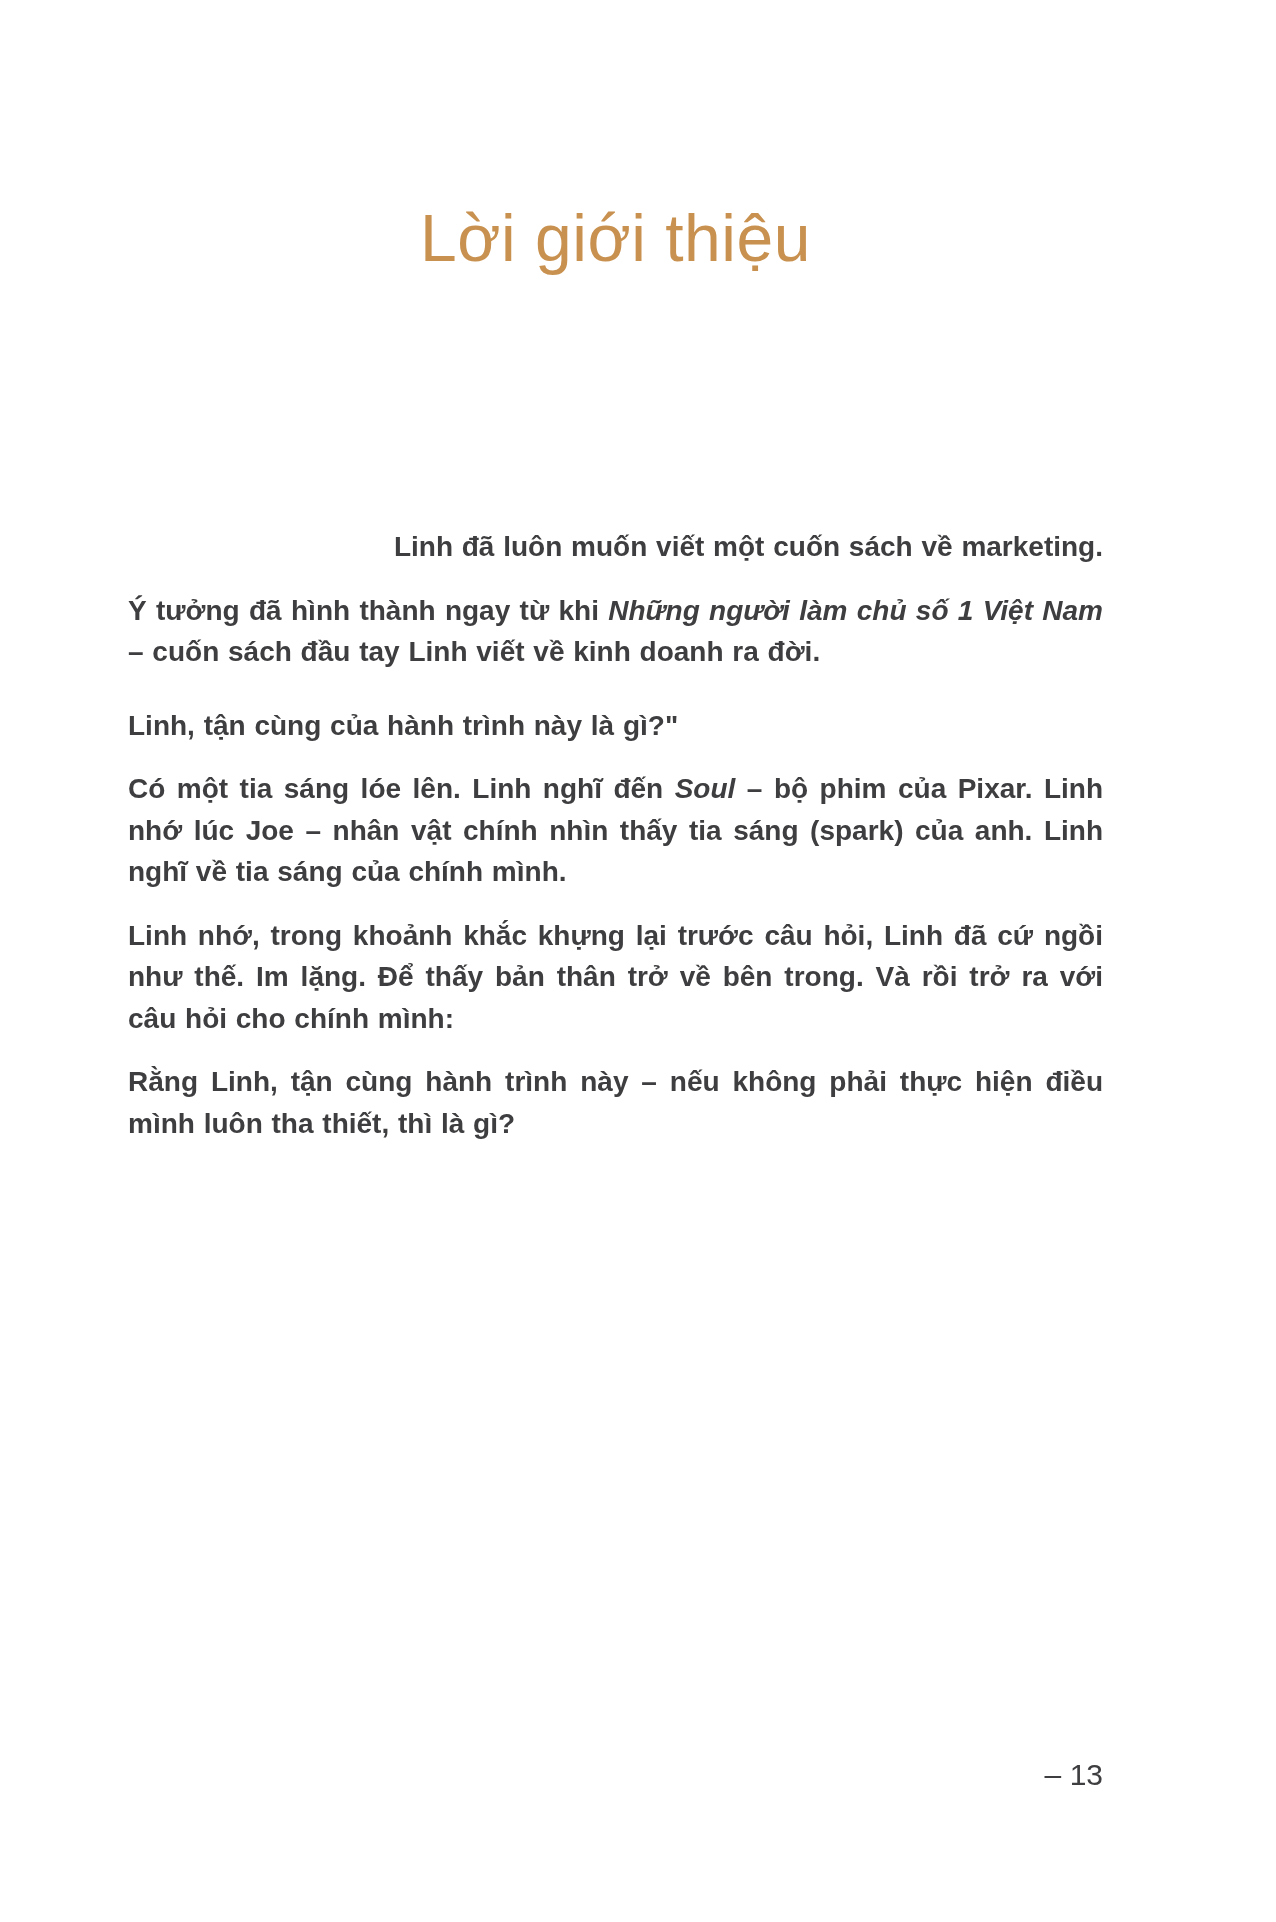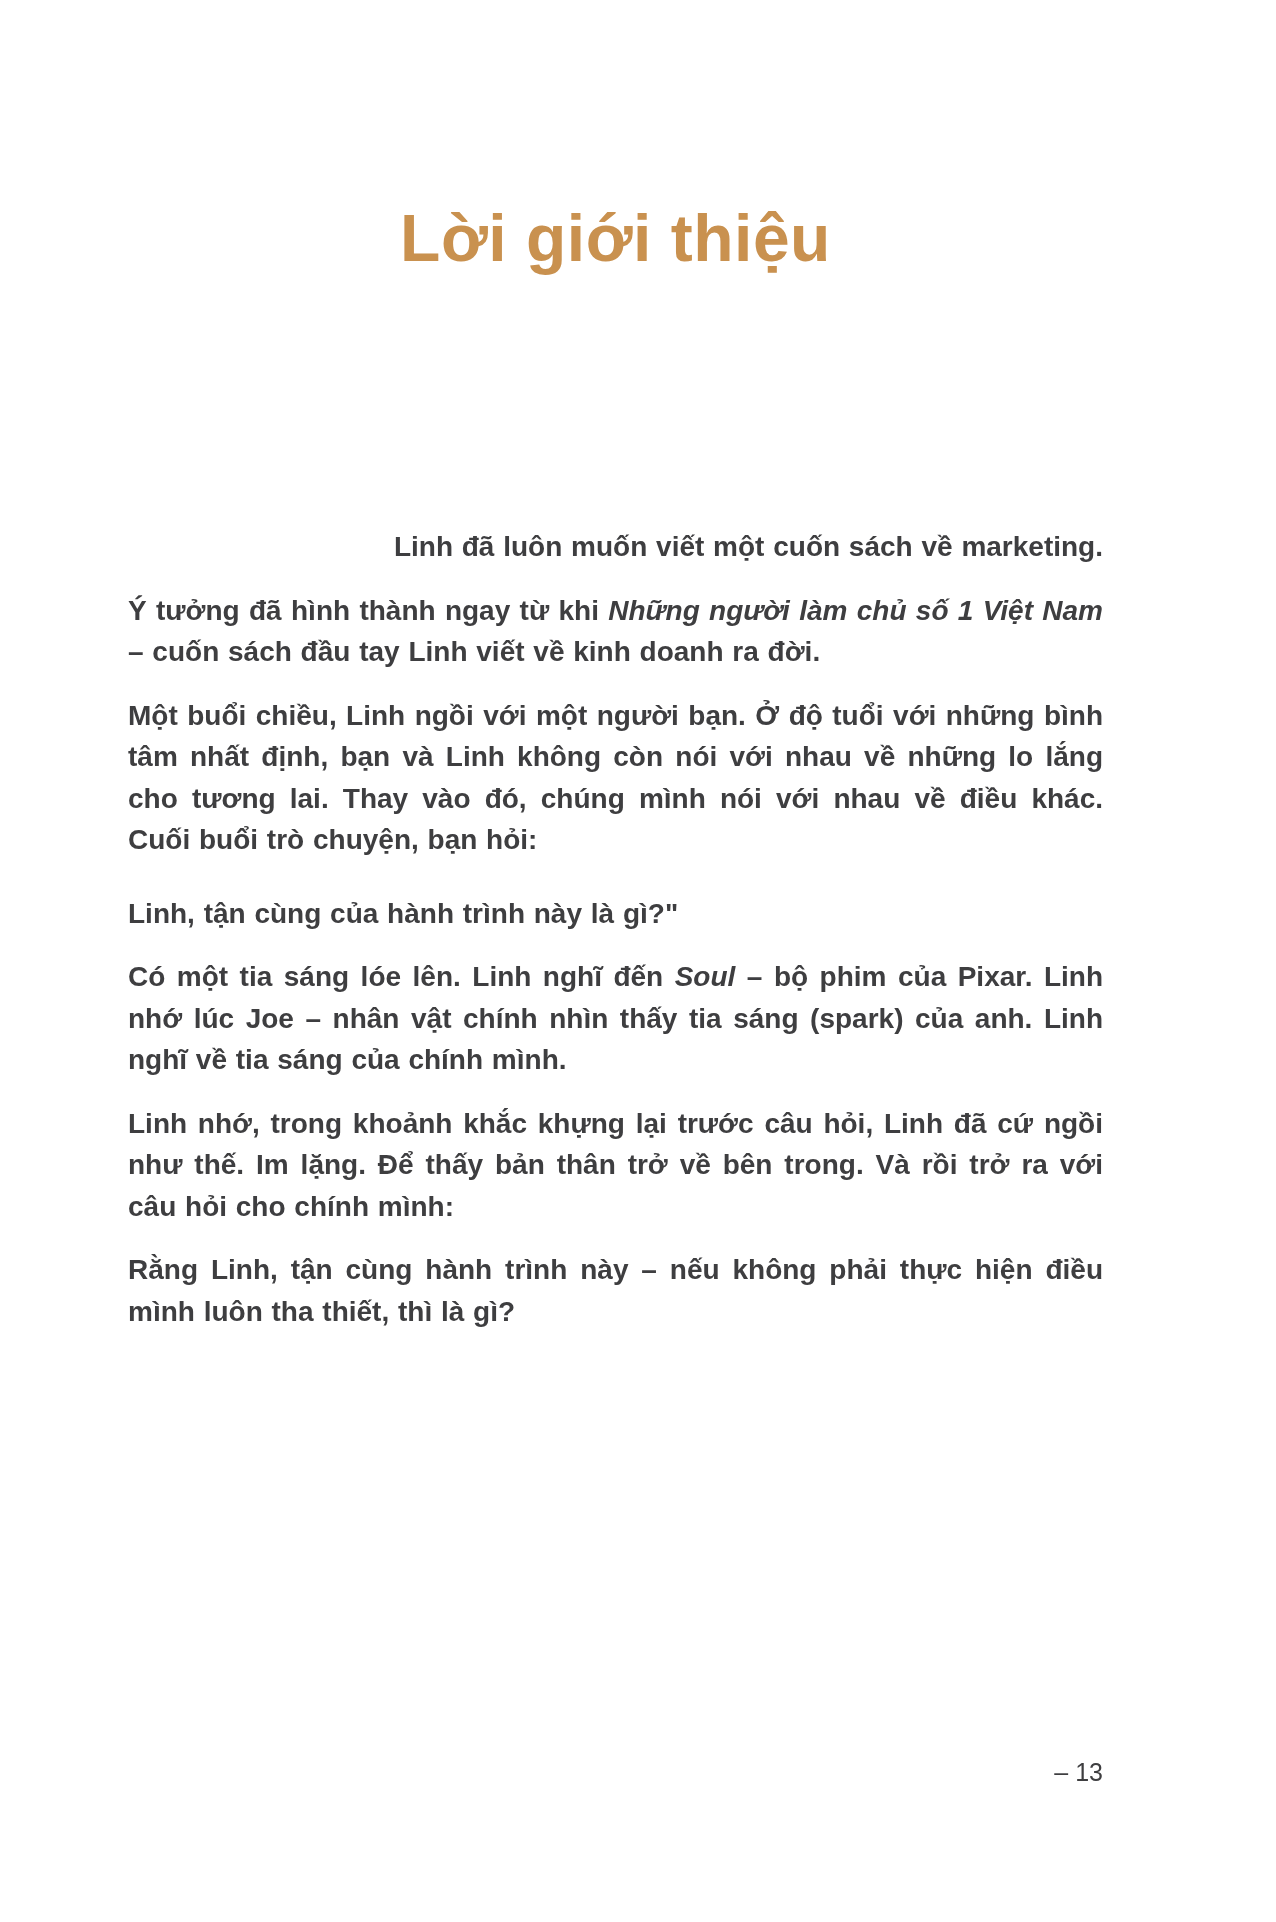--- a/index.html
+++ b/index.html
@@ -24,21 +24,21 @@
     position: absolute;
     left: 128px;
     top: 0;
     width: 975px;
   }
   .title {
     margin-top: 205px;
     text-align: center;
     font-size: 66px;
     line-height: 1.0;
-    font-weight: 700;
+    font-weight: 400;
     letter-spacing: 0.5px;
     color: var(--title-color);
   }
   .body-text {
     margin-top: 255px;
     color: var(--body-color);
   }
   .para {
     font-size: 28px;
     line-height: 41.5px;
@@ -50,34 +50,33 @@
   }
   .para.lead-bold { font-weight: 700; text-align: right; }
   .para.question-bold { font-weight: 700; text-align: left; margin-top: 32px; }
   .italic { font-style: italic; }
   .page-number {
     position: absolute;
     top: 1758px;
     left: 128px;
     width: 975px;
     text-align: right;
-    font-size: 25px;
+    font-size: 30px;
     color: var(--body-color);
   }
 </style>
 </head>
 <body>
 
 <div class="page">
   <div class="content">
     <h1 class="title">Lời giới thiệu</h1>
     <div class="body-text">
         <p class="para lead-bold"><span>Linh đã luôn muốn viết một cuốn sách về marketing.</span></p>
         <p class="para"><span>Ý tưởng đã hình thành ngay từ khi </span><span class="italic">Những người làm chủ số 1 Việt Nam</span><span> – cuốn sách đầu tay Linh viết về kinh doanh ra đời.</span></p>
-        <p class="para"><span>Một buổi chiều, Linh ngồi với một người bạn. Ở độ tuổi với những bình tâm nhất định, bạn và Linh không còn nói với nhau về những lo lắng cho tương lai. Thay vào đó, chúng mình nói với nhau về điều khác. Cuối buổi trò chuyện, bạn hỏi:</span></p>
         <p class="para question-bold"><span>Linh, tận cùng của hành trình này là gì?"</span></p>
         <p class="para"><span>Có một tia sáng lóe lên. Linh nghĩ đến </span><span class="italic">Soul</span><span> – bộ phim của Pixar. Linh nhớ lúc Joe – nhân vật chính nhìn thấy tia sáng (spark) của anh. Linh nghĩ về tia sáng của chính mình.</span></p>
         <p class="para"><span>Linh nhớ, trong khoảnh khắc khựng lại trước câu hỏi, Linh đã cứ ngồi như thế. Im lặng. Để thấy bản thân trở về bên trong. Và rồi trở ra với câu hỏi cho chính mình:</span></p>
         <p class="para"><span>Rằng Linh, tận cùng hành trình này – nếu không phải thực hiện điều mình luôn tha thiết, thì là gì?</span></p>
       </div>
   </div>
   <div class="page-number">– 13</div>
 </div>
 
 </body></html>

